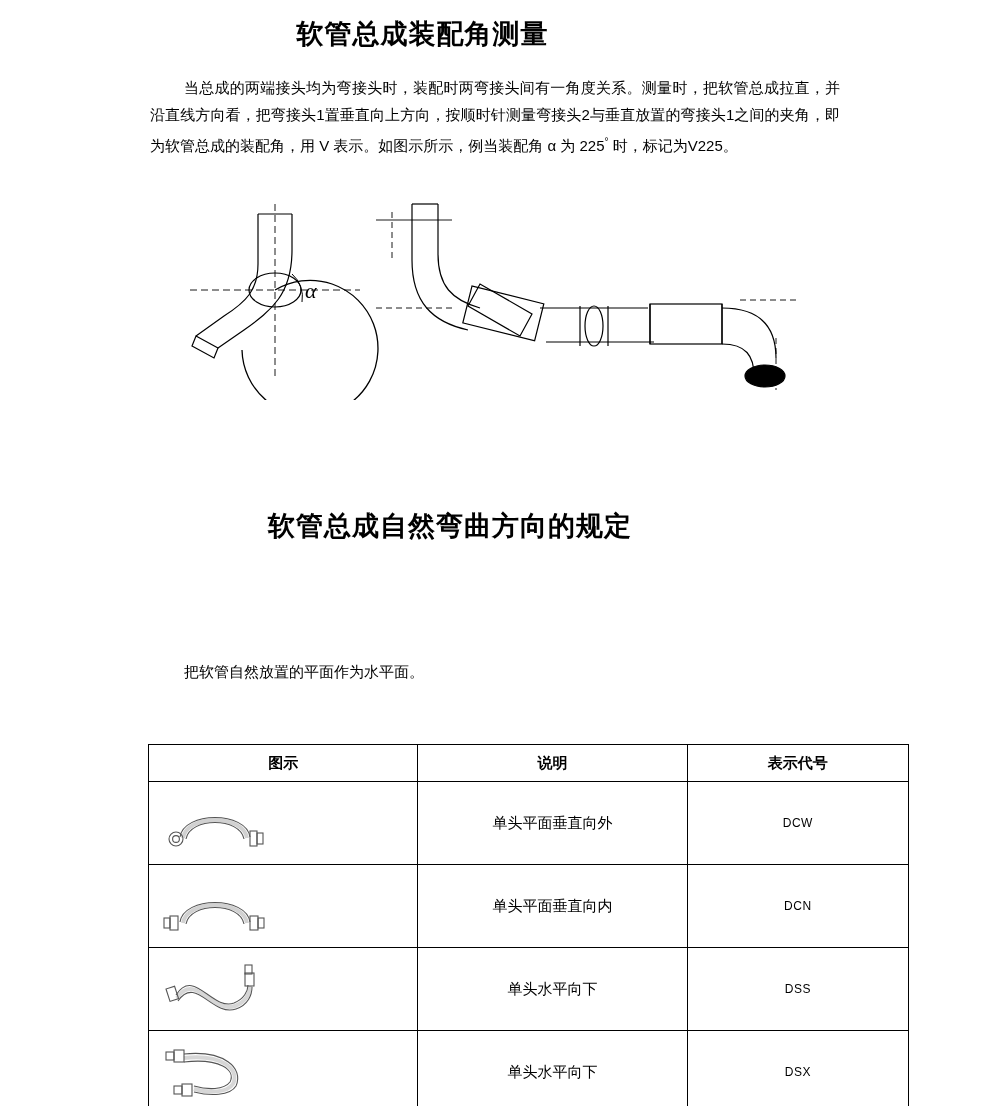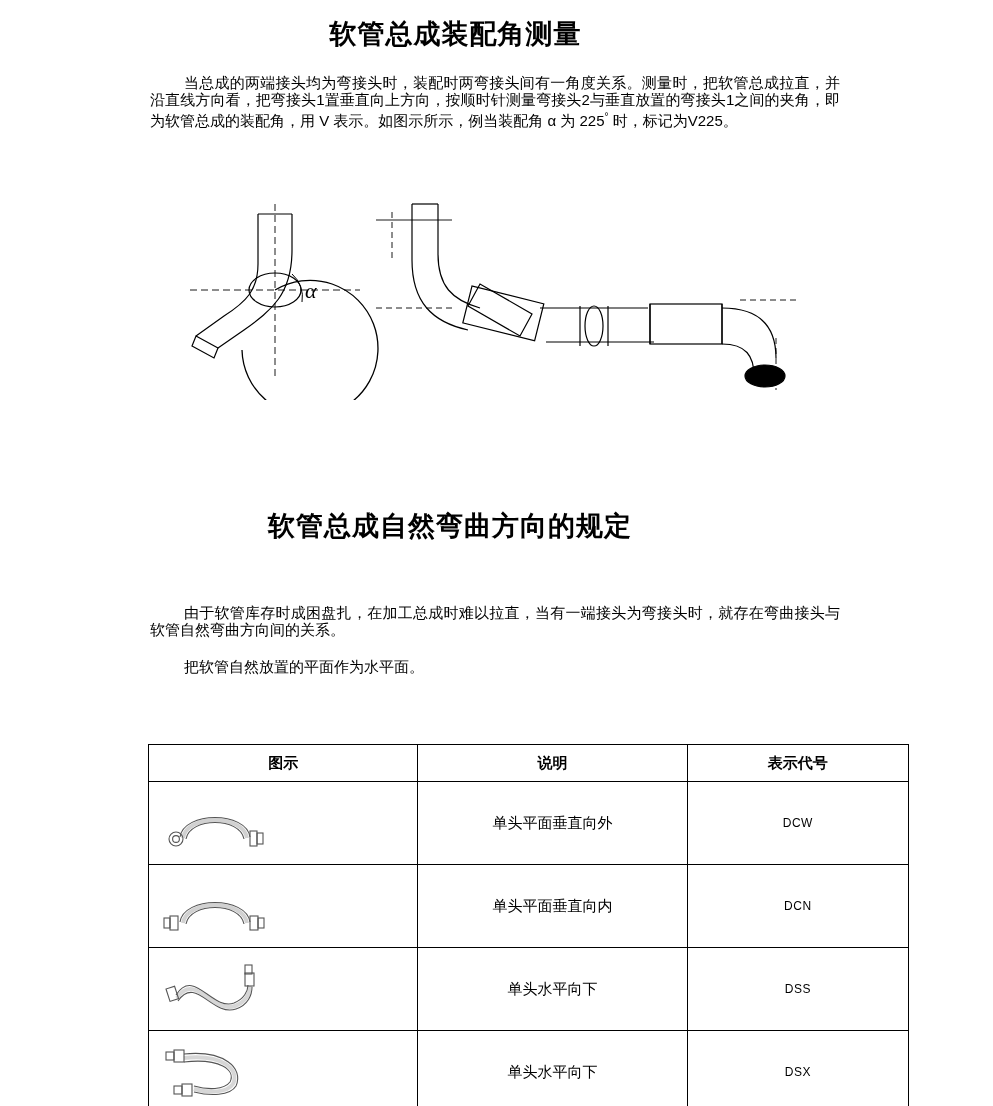--- a/index.html
+++ b/index.html
@@ -25,25 +25,24 @@
     font-weight: bold;
     text-align: center;
     margin: 0;
     letter-spacing: 1px;
   }
   .title1 {
     position: absolute;
     top: 16px;
     left: 0;
     width: 845px;
-    padding-left: 33px;
   }
   .para {
     font-size: 15px;
-    line-height: 17px;
+    line-height: 27px;
     text-align: justify;
   }
   .para1 {
     position: absolute;
     top: 74px;
     left: 150px;
     width: 690px;
     text-indent: 34px;
   }
   .sup {
@@ -173,21 +172,20 @@
         <path d="M542 154 C566 154 574 166 574 186"></path>
         <ellipse cx="585" cy="186" rx="20" ry="11" fill="#000000" stroke="#000000"></ellipse>
         <line x1="560" y1="110" x2="620" y2="110" stroke-dasharray="6,4" stroke-width="0.9"></line>
         <line x1="596" y1="148" x2="596" y2="200" stroke-dasharray="6,4" stroke-width="0.9"></line>
       </g>
     </svg>
   </div>
 
   <h1 class="doc-title title2">软管总成自然弯曲方向的规定</h1>
 
-  <div class="para para2">由于软管库存时成困盘扎，在加工总成时难以拉直，当有一端接头为弯接头时，就存在弯曲接头与软管自然弯曲方向间的关系。</div>
   <div class="para para3">把软管自然放置的平面作为水平面。</div>
 
 
   <table class="cases">
     <thead>
       <tr>
         <th class="col-fig">图示</th>
         <th class="col-desc">说明</th>
         <th class="col-code">表示代号</th>
       </tr>

